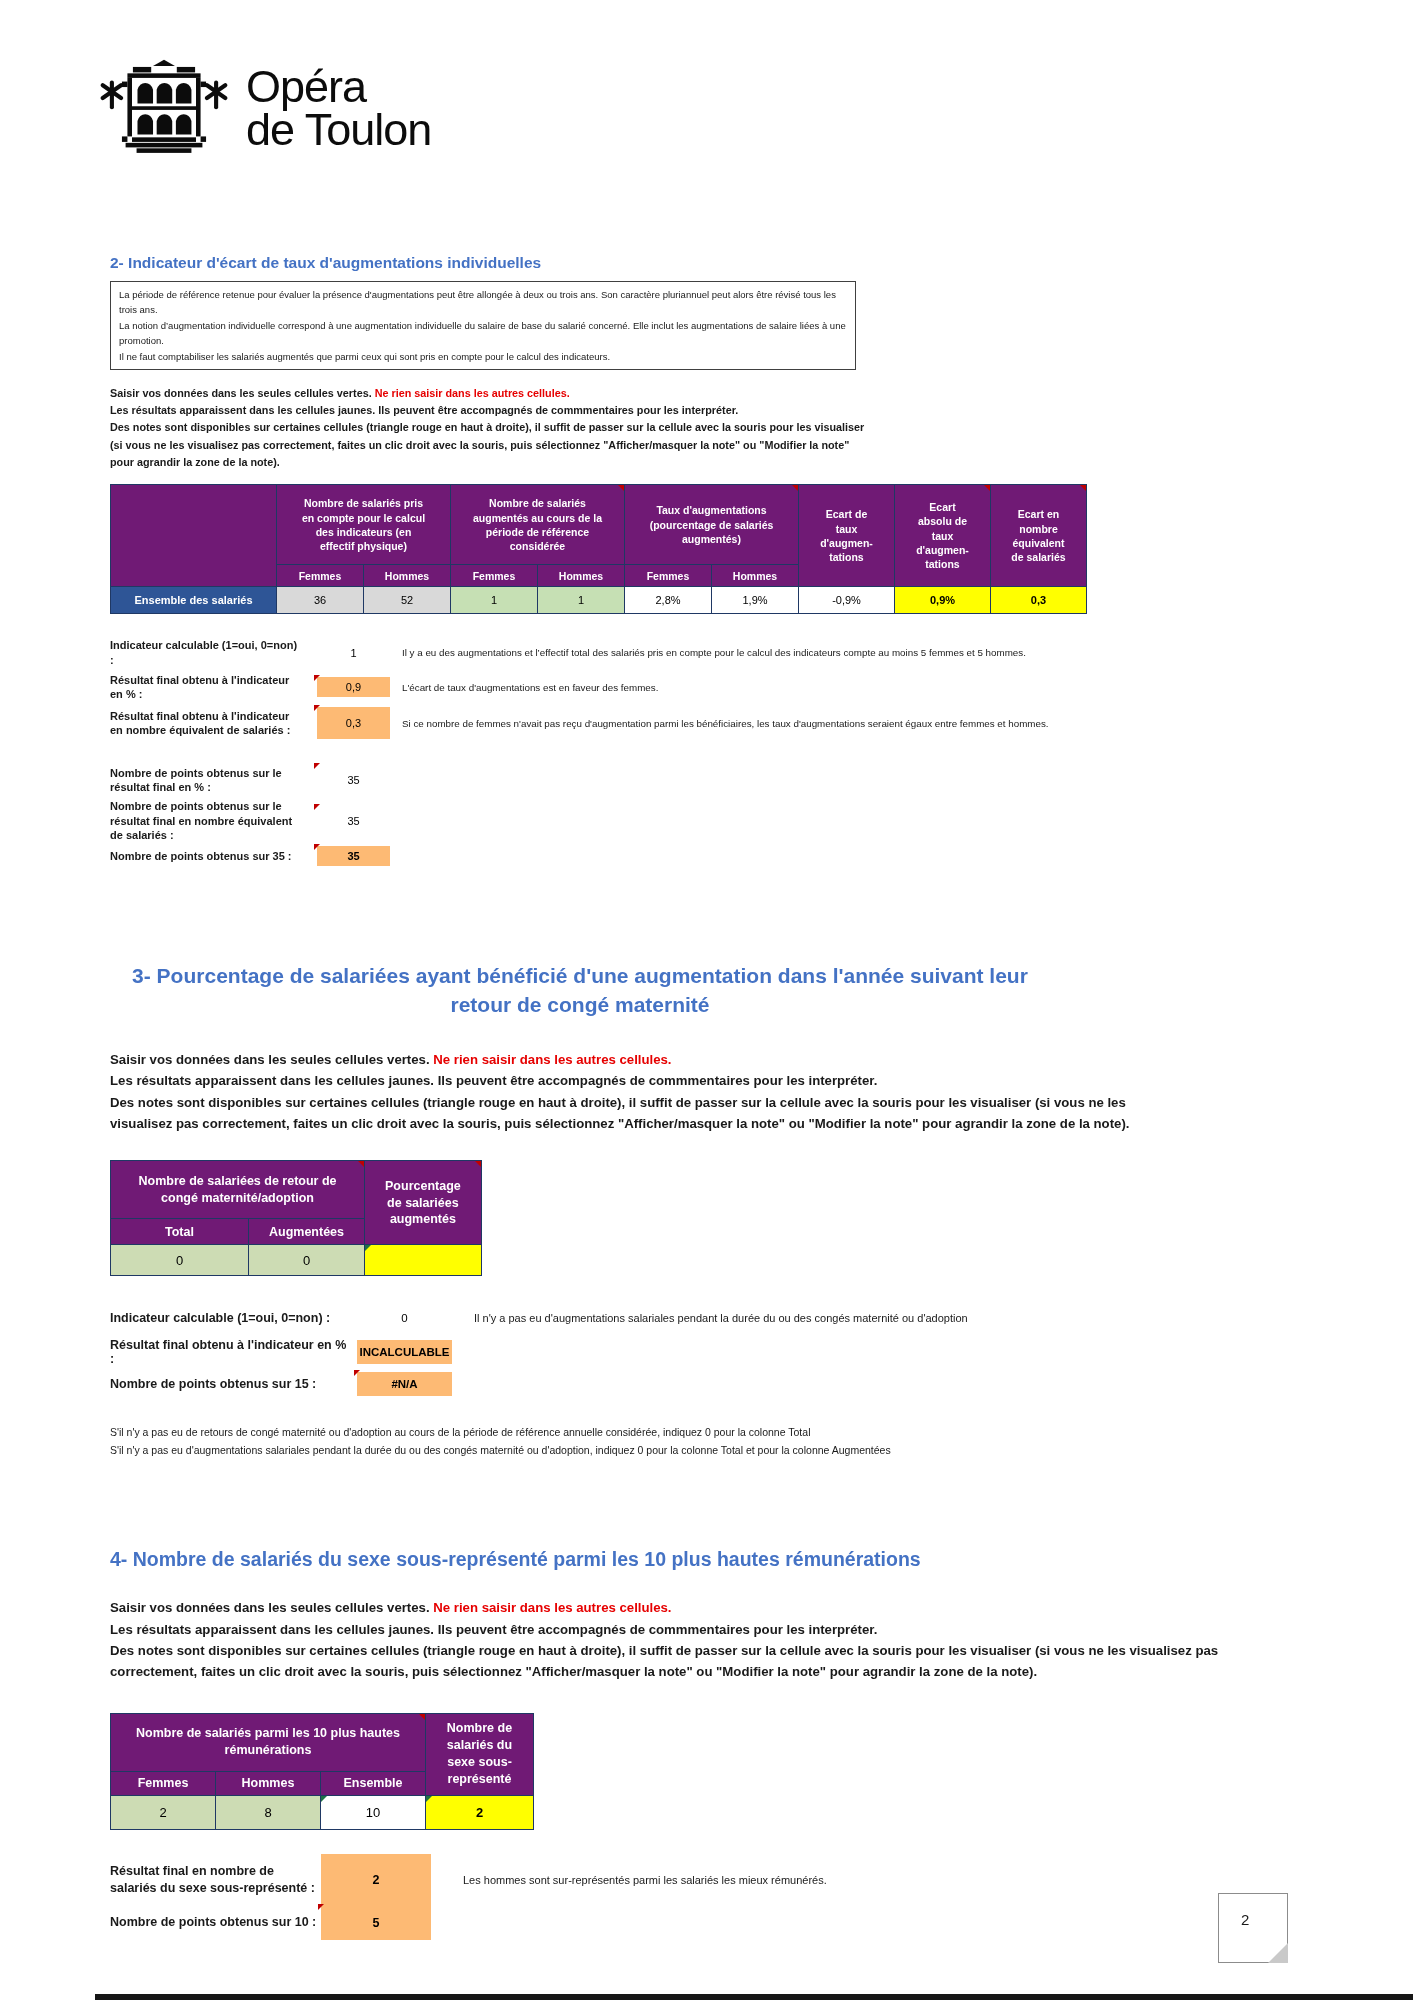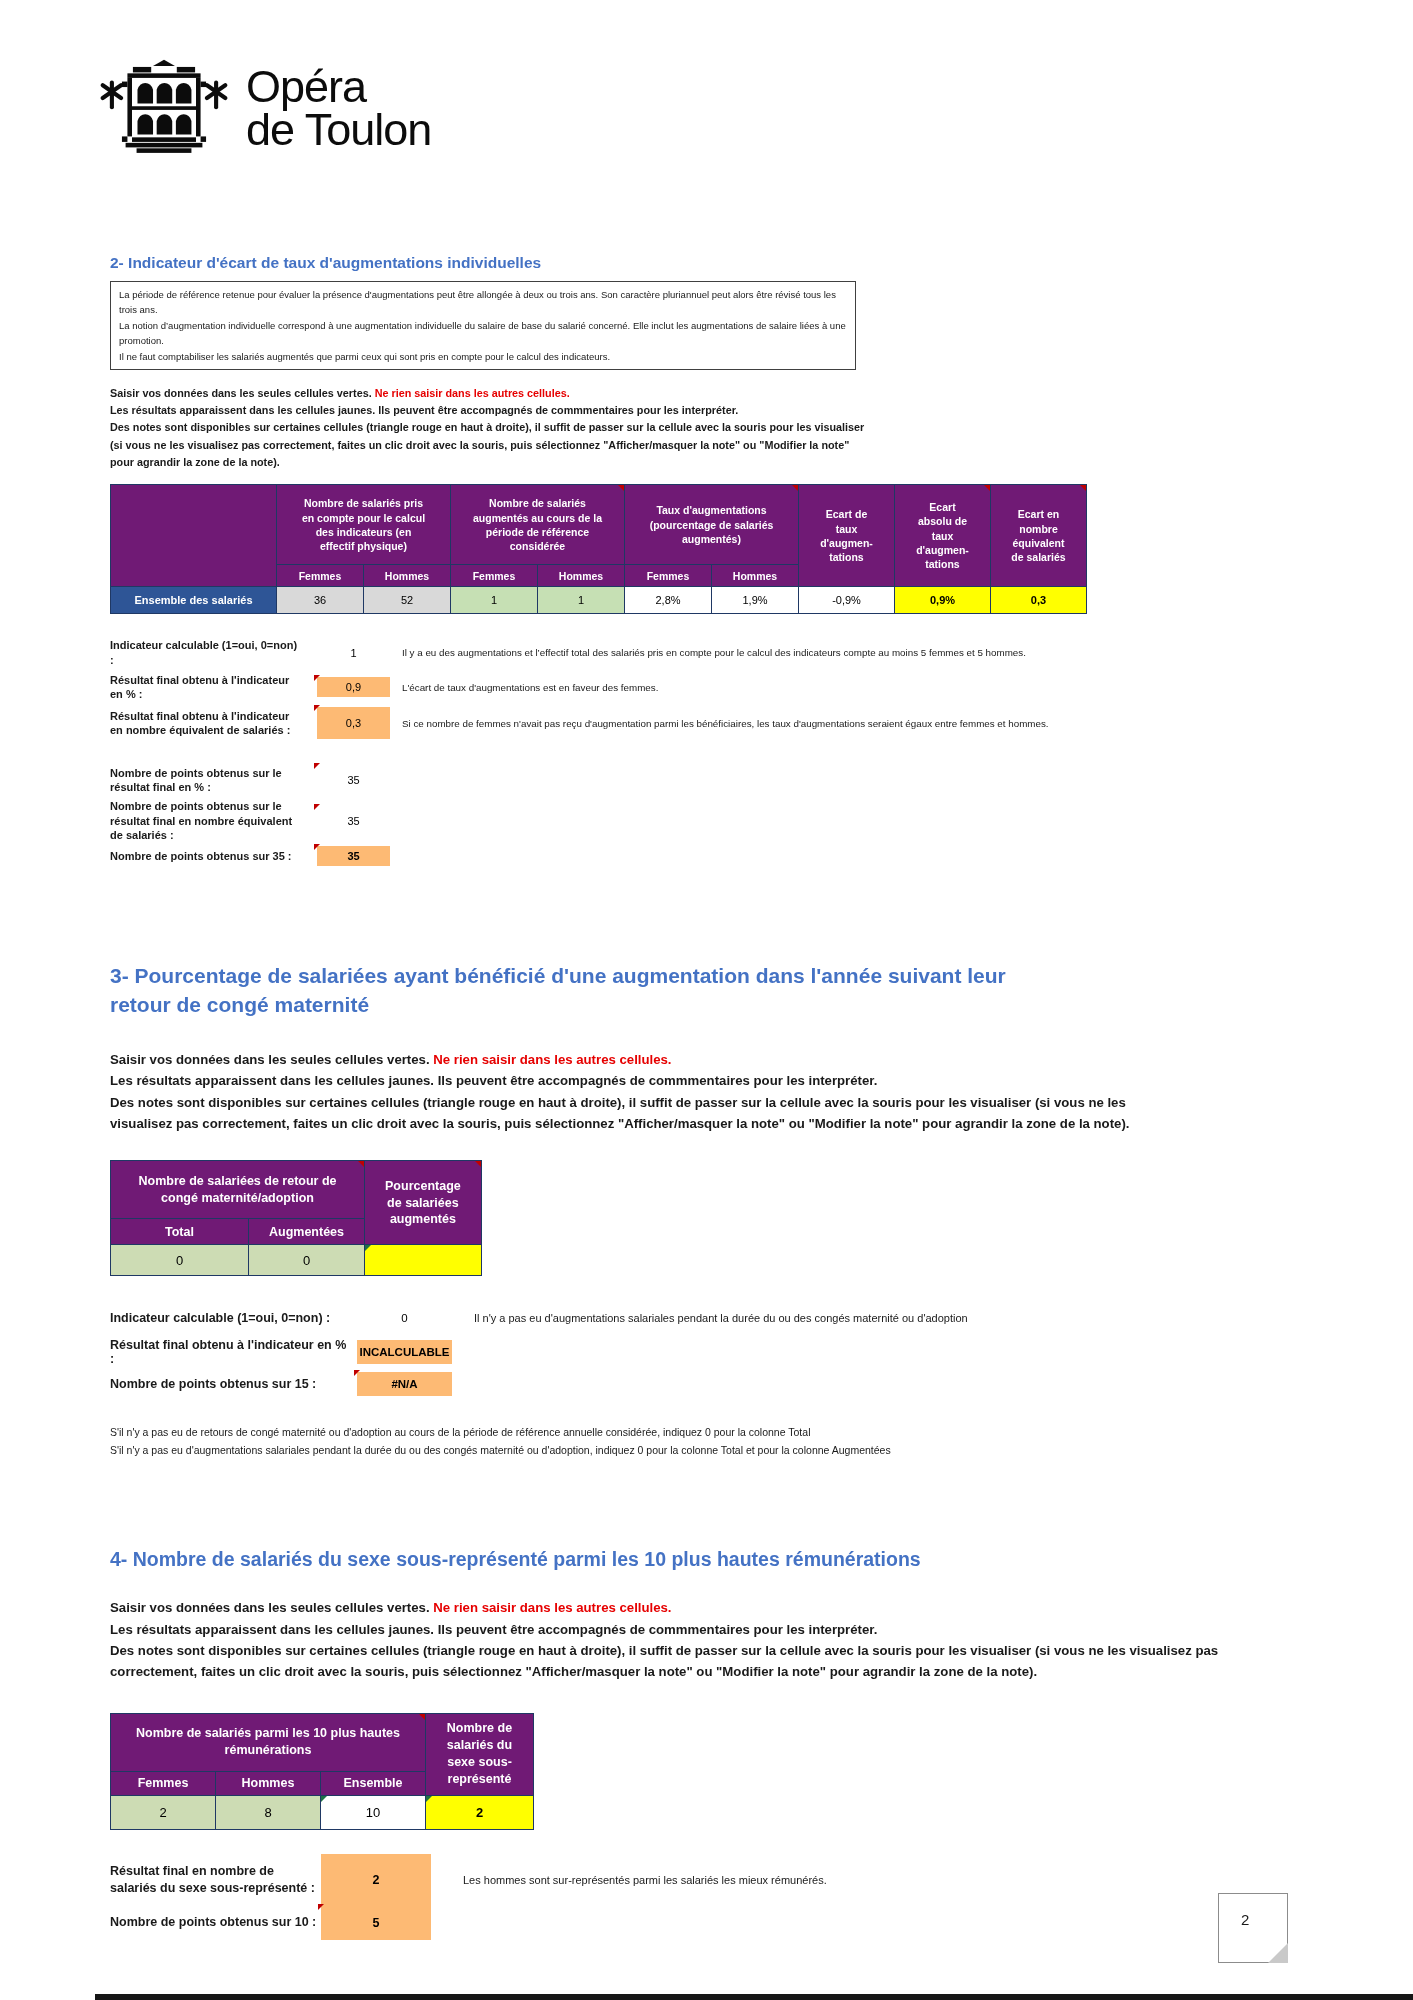--- a/index.html
+++ b/index.html
@@ -9,21 +9,21 @@
     font-family:"Liberation Sans", sans-serif; color:#000; overflow:hidden;
   }
   
   .logo { position:absolute; left:100px; top:56px; display:flex; align-items:center; gap:18px; }
   .logo svg { display:block; }
   .logo-text { font-weight:normal; font-size:45px; line-height:0.95; letter-spacing:-1px; color:#0c0c0c; }
   
   .content { position:absolute; left:110px; top:16px; width:1240px; }
   .h-blue { color:#4472C4; font-weight:bold; }
   .h-s2 { margin-top:238px; font-size:15.5px; }
-  .h-s3 { margin-top:96px; font-size:21px; line-height:1.35; max-width:940px; }
+  .h-s3 { margin-top:96px; font-size:21px; line-height:1.35; max-width:940px;text-align:center; }
   .h-s4 { margin-top:88px; font-size:19.5px; }
   .infobox { margin-top:9px; width:746px; border:1.5px solid #404040; padding:5px 8px; font-size:9.5px; line-height:1.62; color:#1a1a1a; }
   .instr { font-weight:bold; color:#1a1a1a; }
   .instr .red { color:#e60000; }
   .instr-s2 { margin-top:15px; font-size:10.8px; line-height:1.6; width:760px; }
   .instr-s3 { margin-top:30px; font-size:13.2px; line-height:1.62; width:1025px; }
   .instr-s4 { margin-top:26px; font-size:13.2px; line-height:1.62; width:1190px; }
   
   table { border-collapse:collapse; table-layout:fixed; }
   .t1 { margin-top:13px; }

